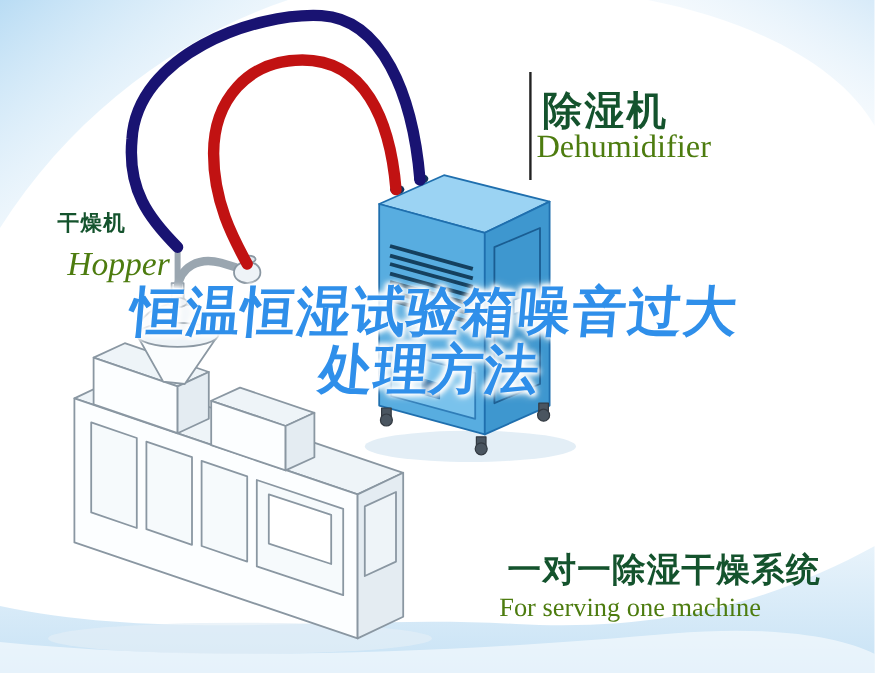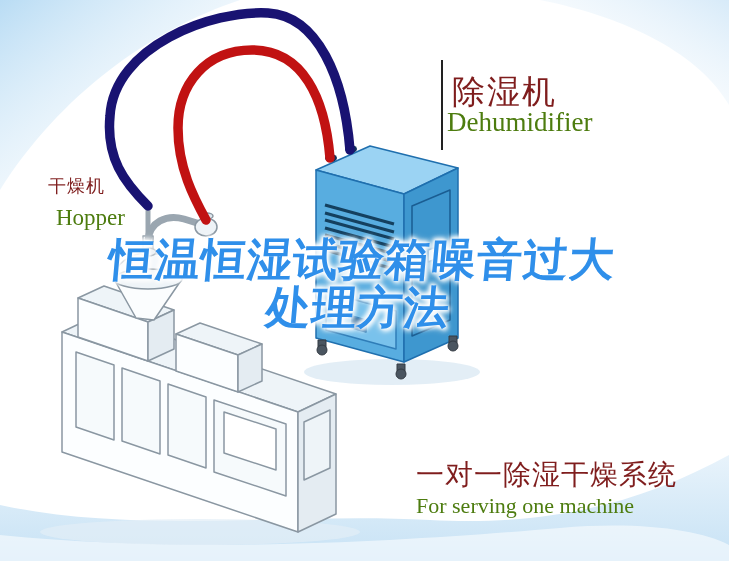--- a/index.html
+++ b/index.html
@@ -2,33 +2,33 @@
 <html><head>
 <meta charset="utf-8">
 <style>
   html,body{margin:0;padding:0;background:#fff;}
   .stage{
     position:relative;width:729px;height:561px;background:#ffffff;overflow:hidden;
     font-family:"Liberation Sans",sans-serif;
   }
   .stage svg{position:absolute;left:0;top:0;}
   .abs{position:absolute;}
-  .cn{font-weight:normal;color:#7f1d1d;}
+  .cn{font-weight:bold;color:#14532d;}
   .en{font-family:"Liberation Serif",serif;color:#4d7c0f;}
   .dehu-cn{left:452px;top:70px;font-size:33px;letter-spacing:2px;}
   .dehu-en{left:447px;top:107px;font-size:27px;}
   .hopper-cn{left:48px;top:174px;font-size:18px;letter-spacing:1px;}
-  .hopper-en{left:56px;top:205px;font-size:23px;}
+  .hopper-en{left:56px;top:205px;font-size:28px;font-style:italic;}
   .main-title{
     left:40px;top:236px;width:640px;text-align:center;
     font-weight:bold;font-size:45px;line-height:48px;letter-spacing:1px;
     color:#2f8fea;transform:skewX(-5deg);
     text-shadow:0 0 3px #fff,0 0 6px #fff,0 0 9px #fff,2px 2px 4px rgba(255,255,255,0.95),-2px -2px 4px rgba(255,255,255,0.95);
   }
-  .caption-cn{left:416px;top:456px;width:268px;text-align:left;font-size:28px;letter-spacing:1px;}
+  .caption-cn{left:416px;top:456px;width:268px;text-align:right;font-size:28px;letter-spacing:1px;}
   .caption-en{left:416px;top:493px;width:268px;text-align:left;font-size:22px;}
 </style>
 </head>
 <body>
 
 <div class="stage">
 
   <svg width="729" height="561" viewBox="0 0 729 561">
     <defs>
       <linearGradient id="cornerTL" x1="0" y1="0" x2="1" y2="1">

